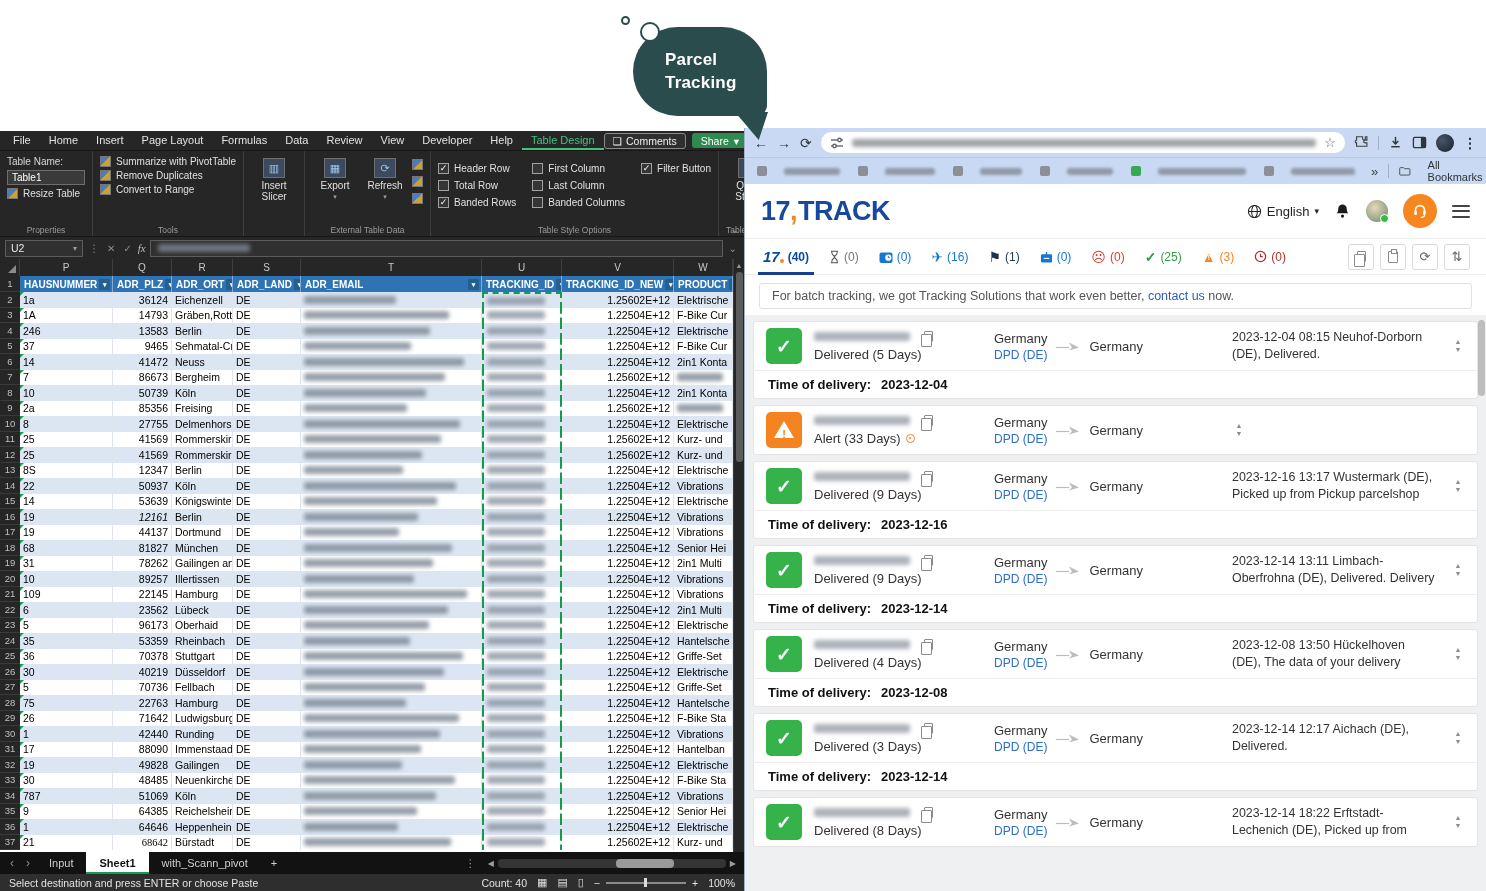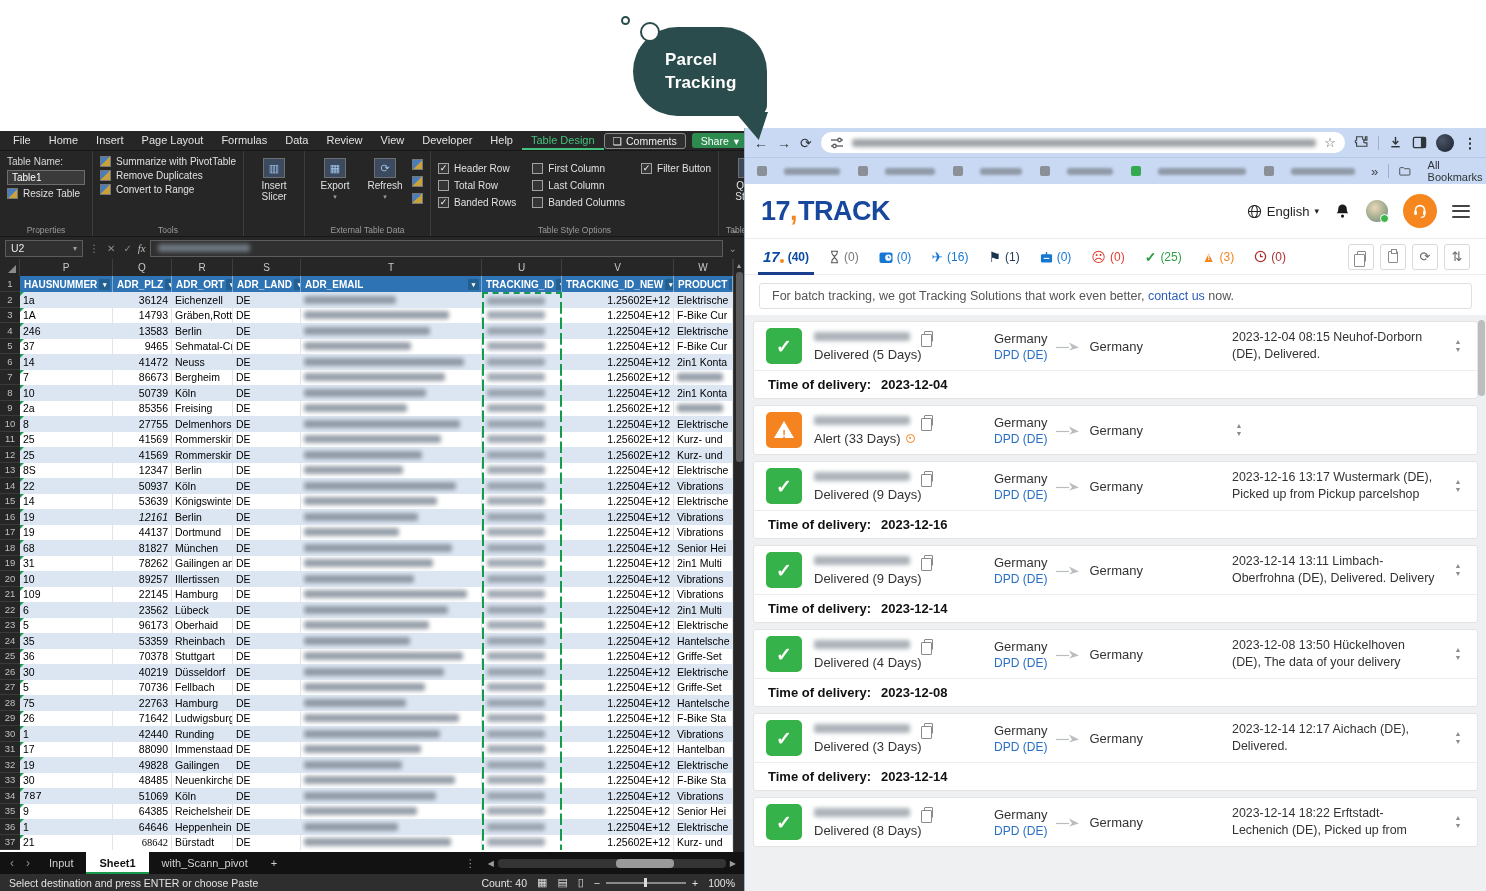--- a/index.html
+++ b/index.html
@@ -880,21 +880,21 @@
               <span class="blurbar" style="width: 151px;"></span>
             </div>
             <div class="cell tl copyL copyR" style="width: 80px;">
               <span class="blurbar" style="width: 58px; background: rgb(139, 149, 161);"></span>
             </div>
             <div class="cell tr" style="width: 112px;">1.22504E+12</div>
             <div class="cell tl" style="width: 59px;">F-Bike Sta</div>
           </div>
           <div class="trow band">
             <div class="rownum">34</div>
-            <div class="cell tl errtri" style="width: 93px; font-family: Liberation Mono, monospace;">787</div>
+            <div class="cell tl errtri" style="width: 93px;">787</div>
             <div class="cell tr" style="width: 59px;">51069</div>
             <div class="cell tl" style="width: 61px;">Köln</div>
             <div class="cell tl" style="width: 68px;">DE</div>
             <div class="cell tl" style="width: 181px;">
               <span class="blurbar" style="width: 132px;"></span>
             </div>
             <div class="cell tl copyL copyR" style="width: 80px;">
               <span class="blurbar" style="width: 58px; background: rgb(139, 149, 161);"></span>
             </div>
             <div class="cell tr" style="width: 112px;">1.22504E+12</div>

